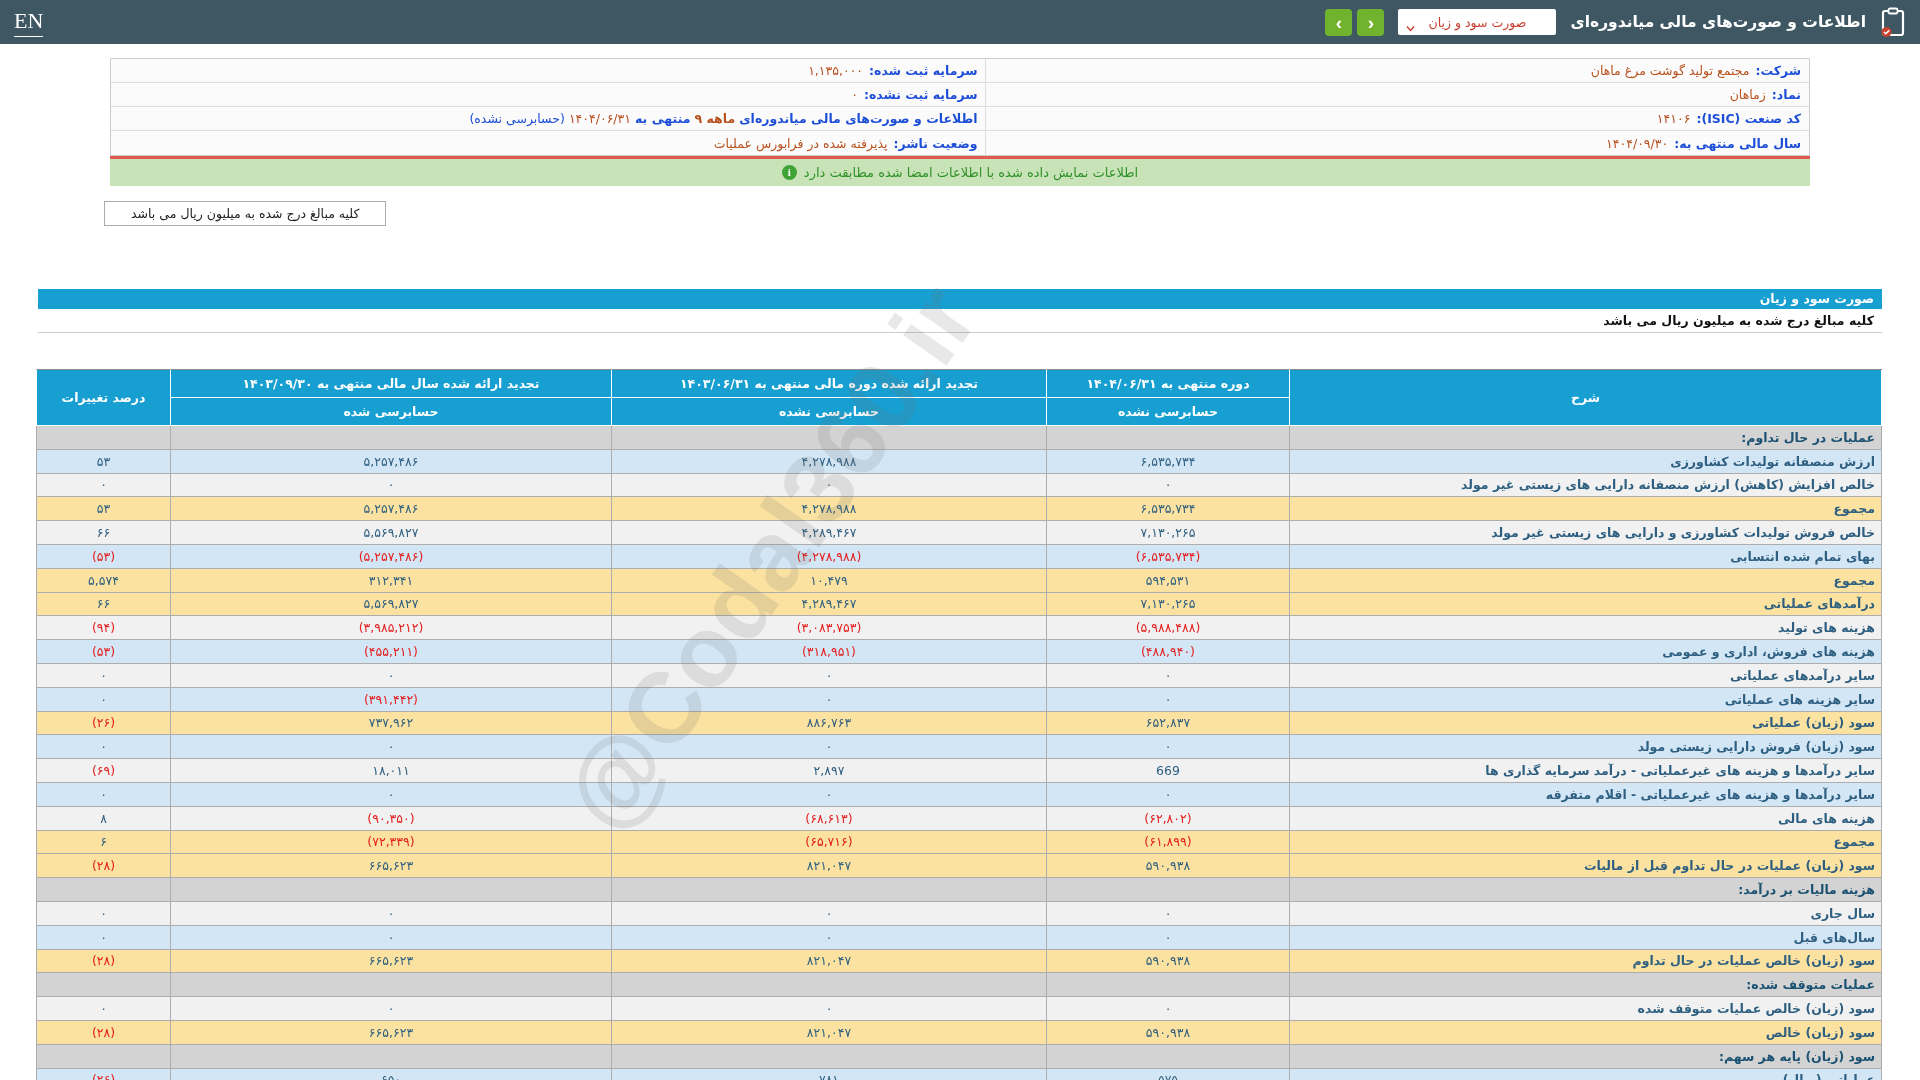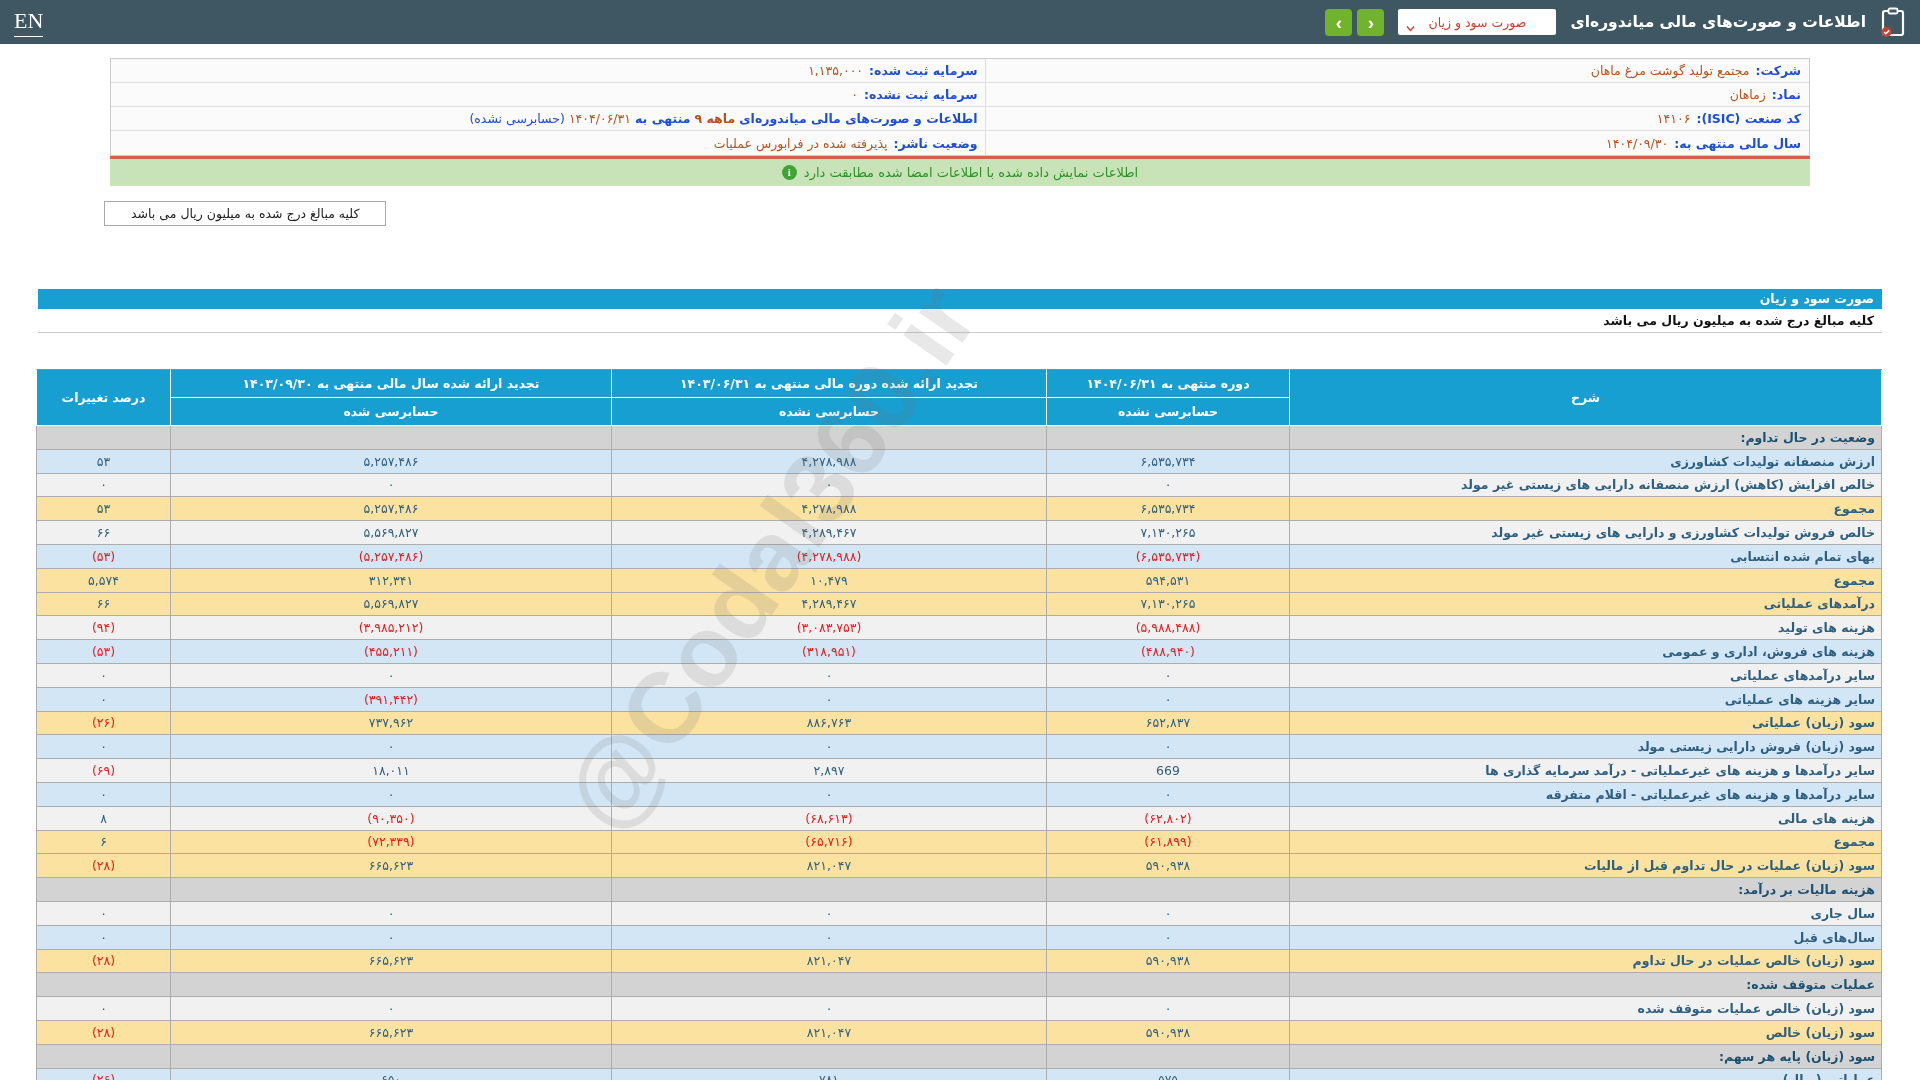--- a/index.html
+++ b/index.html
@@ -172,21 +172,21 @@
       <th rowspan="2">درصد تغییرات</th>
     </tr>
     <tr>
       <th>حسابرسی نشده</th>
       <th>حسابرسی نشده</th>
       <th>حسابرسی شده</th>
     </tr>
   </thead>
   <tbody id="fin-body">
       <tr class="bg-section">
-        <td class="lbl">وضعیت در حال تداوم:</td>
+        <td class="lbl">عملیات در حال تداوم:</td>
         <td class="val"></td>
         <td class="val"></td>
         <td class="val"></td>
         <td class="val"></td>
       </tr>
       <tr class="bg-blue">
         <td class="lbl">ارزش منصفانه تولیدات کشاورزی</td>
         <td class="val"><span class="ltr-num">۶,۵۳۵,۷۳۴</span></td>
         <td class="val"><span class="ltr-num">۴,۲۷۸,۹۸۸</span></td>
         <td class="val"><span class="ltr-num">۵,۲۵۷,۴۸۶</span></td>

